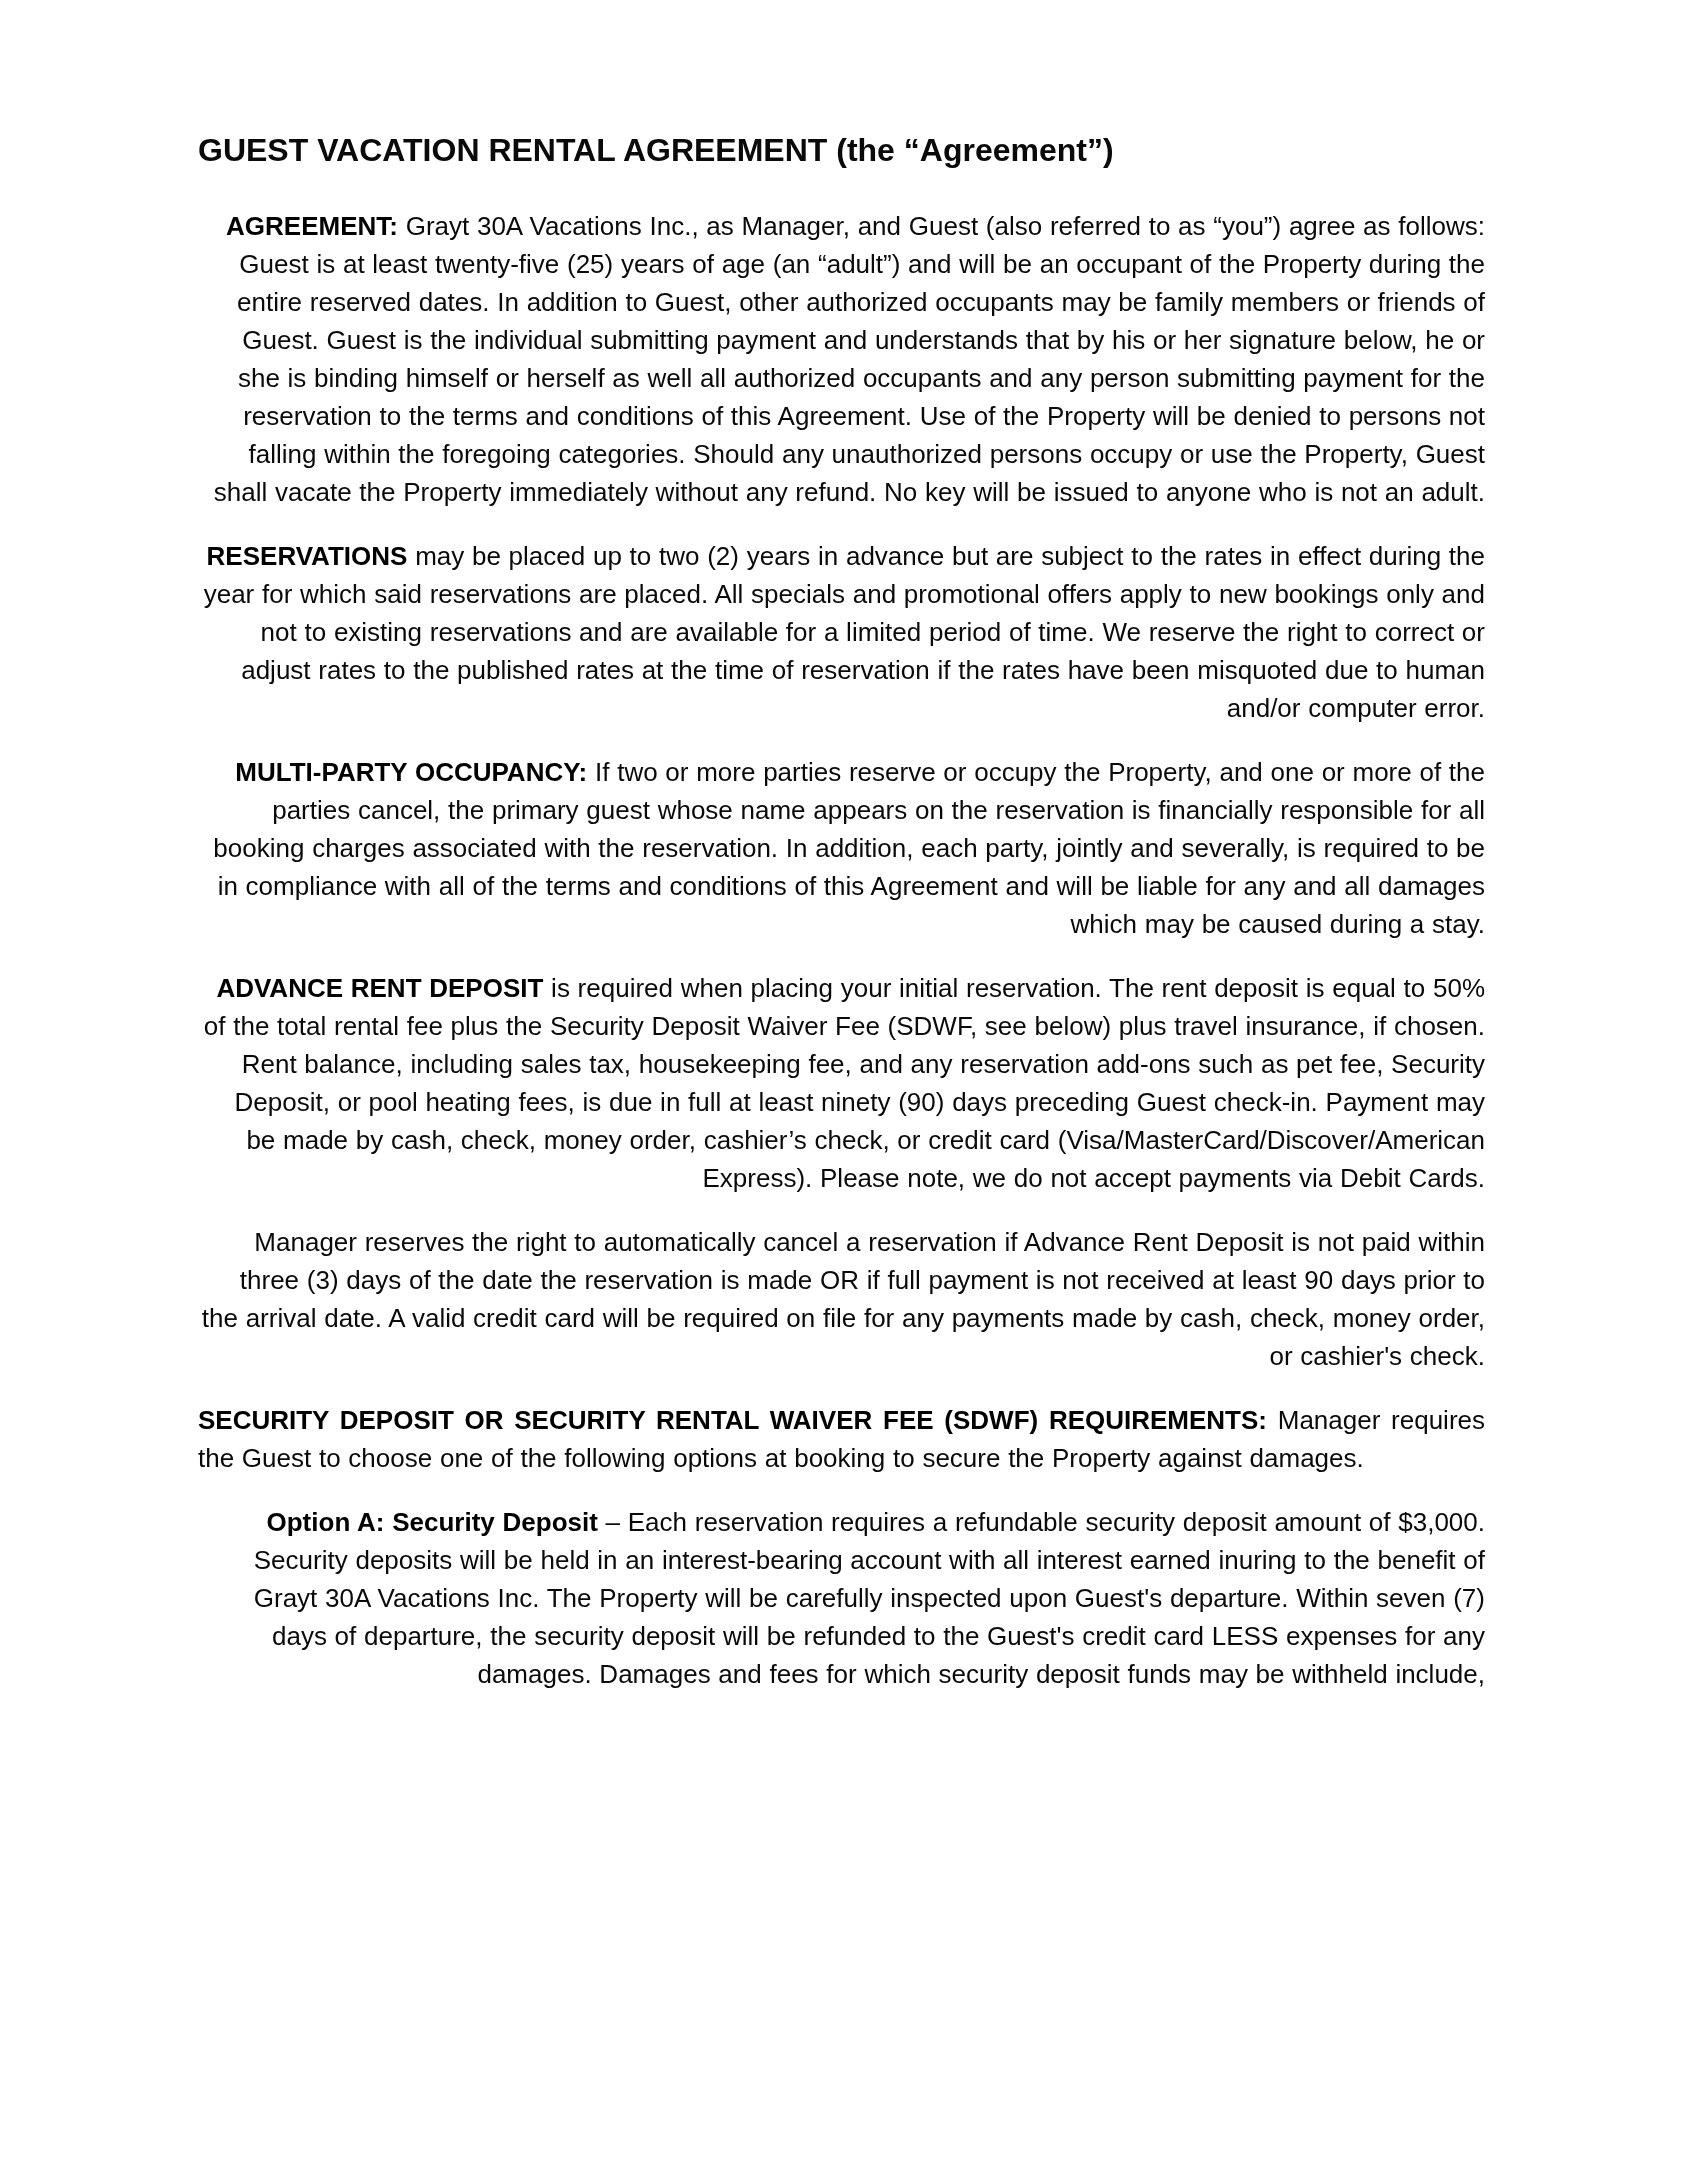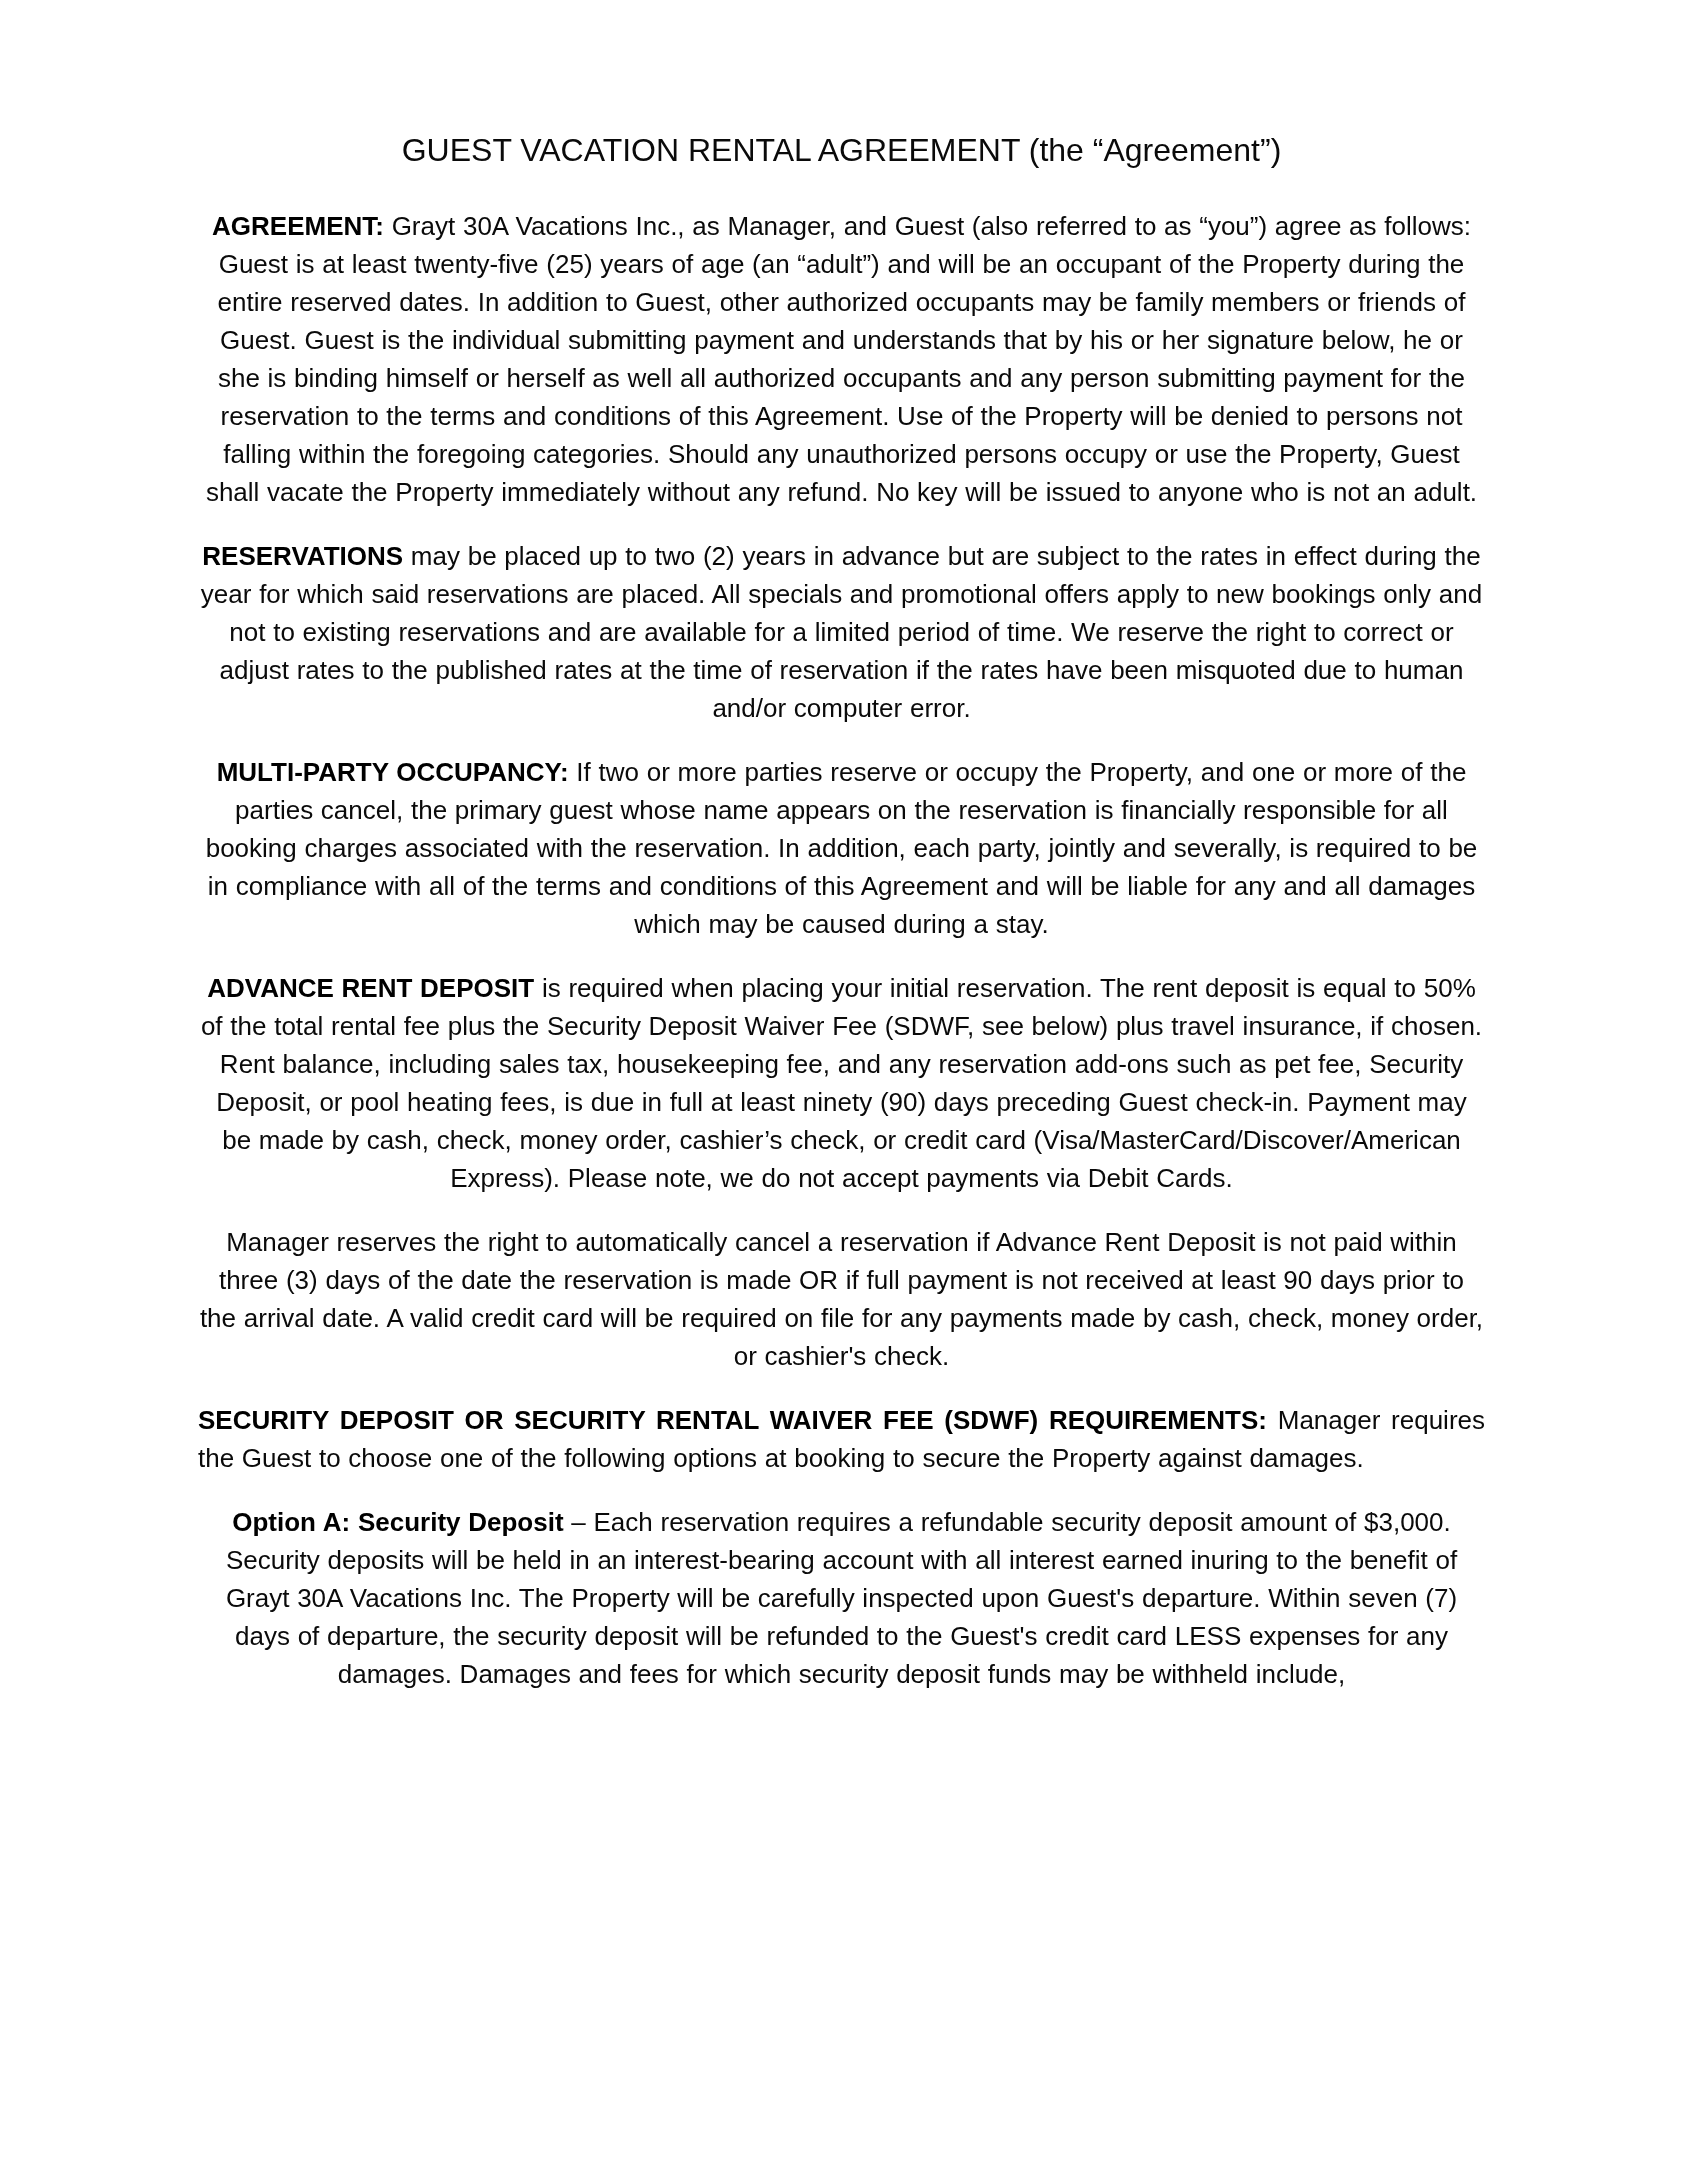--- a/index.html
+++ b/index.html
@@ -15,33 +15,33 @@
     color: #111111;
   }
   .page {
     box-sizing: border-box;
     width: 1683px;
     height: 2178px;
     padding: 129px 198px 0 198px;
     background: #ffffff;
   }
   .doc-title {
-    text-align: center;
-    font-weight: normal;
+    text-align: left;
+    font-weight: bold;
     font-size: 32px;
     line-height: 42px;
     margin: 0 0 36px 0;
     color: #0a0a0a;
     letter-spacing: 0px;
   }
   .para {
     font-size: 26px;
     line-height: 38px;
     margin: 0 0 26px 0;
-    text-align: center;
+    text-align: right;
     color: #0a0a0a;
     word-spacing: 0.5px;
   }
   .para.justify {
     text-align: justify;
   }
   .para strong {
     font-weight: bold;
     color: #000000;
   }

